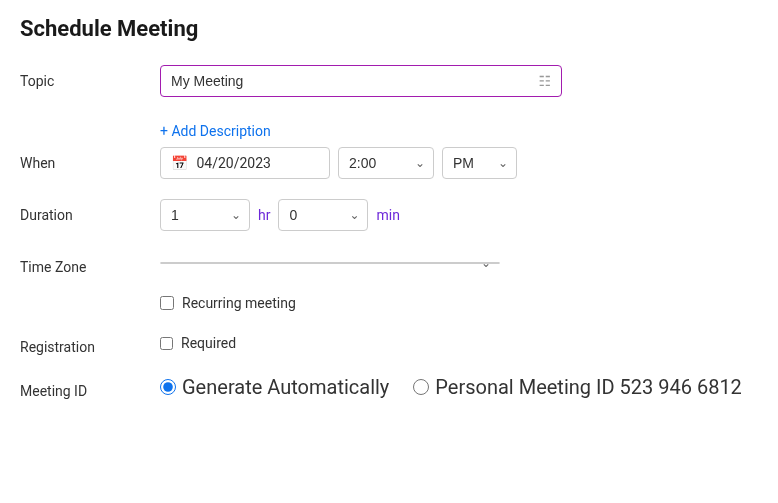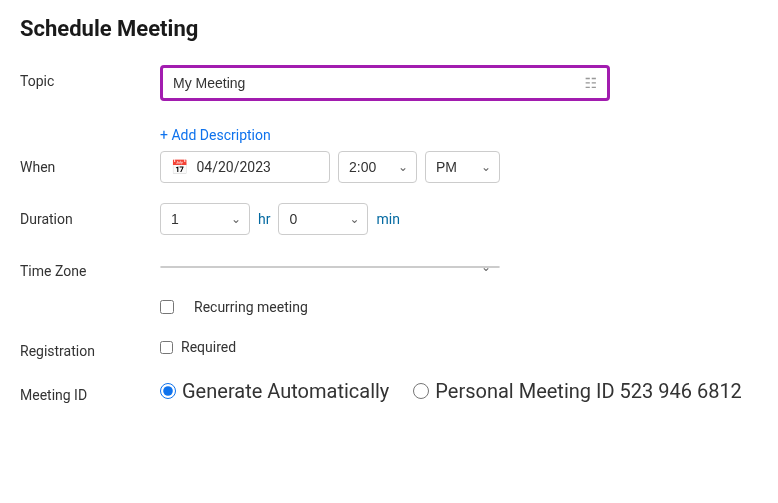--- a/index.html
+++ b/index.html
@@ -37,23 +37,23 @@
       padding-top: 8px;
       color: #333;
       font-size: 14px;
     }
 
     .form-control {
       flex: 1;
     }
 
     .input-text {
-      width: 450px;
+      width: 402px;
       padding: 7px 10px;
-      border: 3px solid #a21caf;
+      border: 1px solid #a21caf;
       border-radius: 4px;
       font-size: 14px;
       color: #333;
       display: flex;
       align-items: center;
       justify-content: space-between;
       background: #fff;
     }
 
     .input-text input {
@@ -132,36 +132,36 @@
 
     .select-wrapper .chevron {
       position: absolute;
       right: 8px;
       color: #666;
       pointer-events: none;
       font-size: 12px;
     }
 
     .time-select {
-      width: 79px;
+      width: 96px;
     }
 
     .ampm-select {
       width: 75px;
     }
 
     .duration-fields {
       display: flex;
       align-items: center;
       gap: 8px;
     }
 
     .duration-unit {
       font-size: 14px;
-      color: #0369a1;
+      color: #6d28d9;
     }
 
     .duration-hr {
       width: 90px;
     }
 
     .duration-min {
       width: 90px;
     }
 
@@ -169,21 +169,21 @@
       width: 340px;
     }
 
     .timezone-select select {
       width: 100%;
     }
 
     .checkbox-row {
       display: flex;
       align-items: center;
-      gap: 20px;
+      gap: 8px;
       margin-left: 140px;
       margin-bottom: 20px;
     }
 
     .checkbox-row input[type="checkbox"] {
       width: 14px;
       height: 14px;
       border: 1px solid #ccc;
       cursor: pointer;
       accent-color: #0e72ed;

